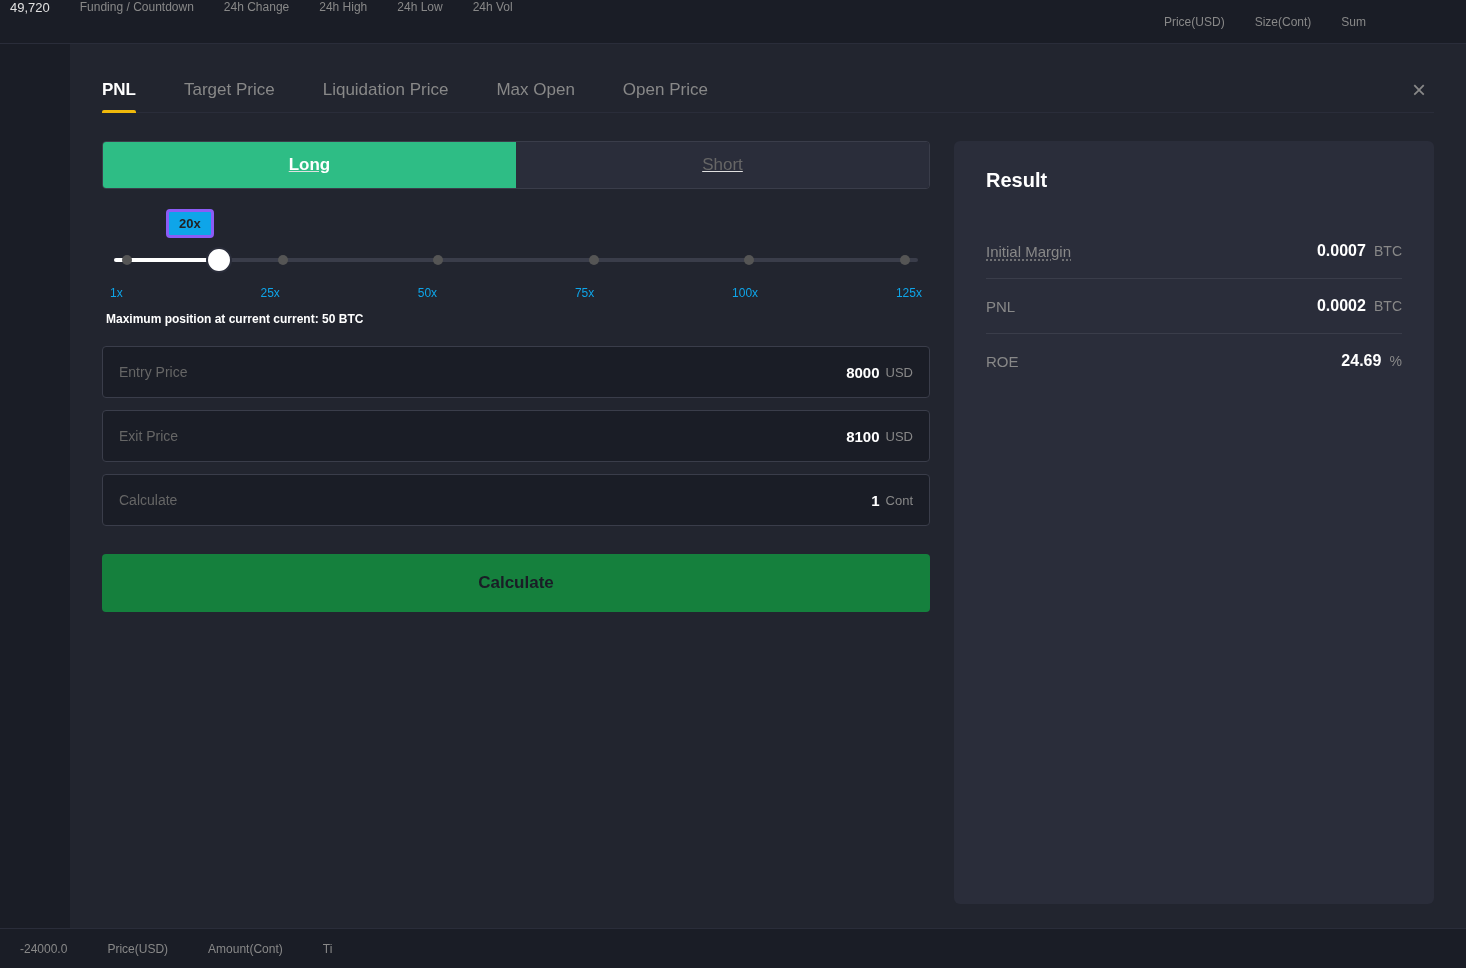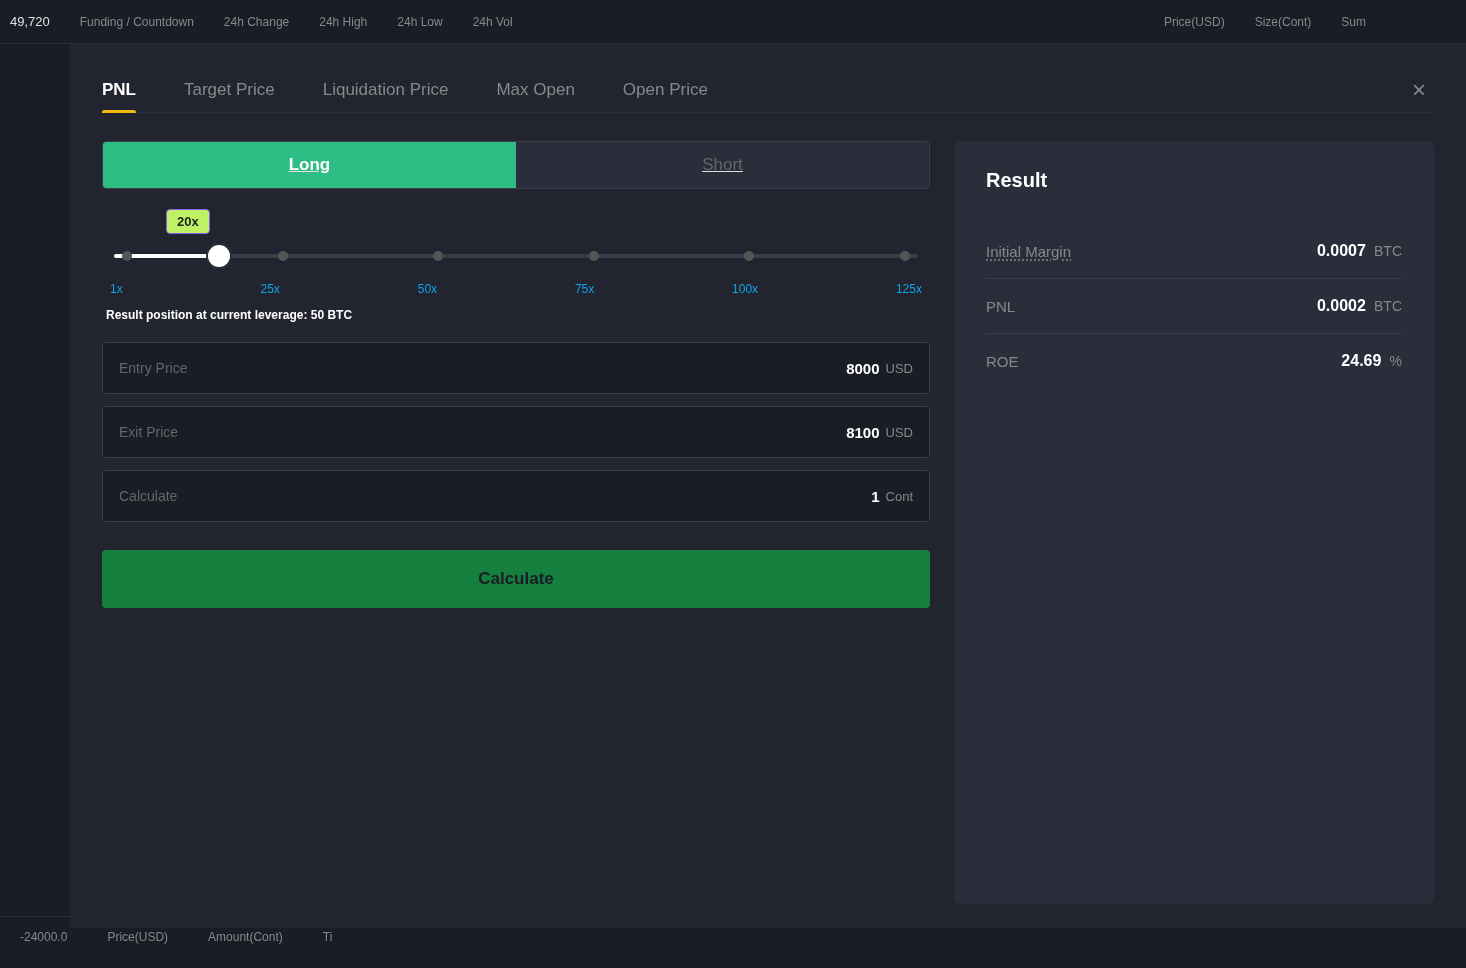--- a/index.html
+++ b/index.html
@@ -15,21 +15,20 @@
 
     
     .top-bar {
       position: absolute;
       top: 0;
       left: 0;
       right: 0;
       height: 44px;
       background: #1a1d26;
       display: flex;
-      align-items: center;
       padding: 0 100px 0 0;
       border-bottom: 1px solid #2a2d3a;
       z-index: 0;
     }
     .top-bar-item {
       color: #888;
       font-size: 12px;
       margin-left: 30px;
     }
     .top-bar-price {
@@ -42,21 +41,21 @@
       display: flex;
       align-items: center;
       gap: 30px;
       color: #888;
       font-size: 12px;
     }
 
     
     .bottom-bar {
       position: absolute;
-      bottom: 12px;
+      bottom: 0;
       left: 0;
       right: 0;
       height: 40px;
       background: #1a1d26;
       border-top: 1px solid #2a2d3a;
       display: flex;
       align-items: center;
       padding: 0 20px;
       gap: 40px;
     }
@@ -177,27 +176,27 @@
       flex-direction: column;
       gap: 8px;
       padding: 0 4px;
     }
     .leverage-badge-row {
       display: flex;
       justify-content: flex-start;
       padding-left: 60px;
     }
     .leverage-badge {
-      background: #bef264;
+      background: #0ea5e9;
       color: #222;
       font-size: 13px;
       font-weight: 700;
       padding: 4px 10px;
       border-radius: 4px;
-      border: 1px solid #8b5cf6;
+      border: 3px solid #8b5cf6;
     }
     .slider-container {
       position: relative;
       padding: 0 8px;
     }
     .slider-track {
       width: 100%;
       height: 4px;
       background: #3a3d4a;
       border-radius: 2px;
@@ -420,21 +419,21 @@
         </div>
         <div class="slider-labels">
           <span>1x</span>
           <span>25x</span>
           <span>50x</span>
           <span>75x</span>
           <span>100x</span>
           <span>125x</span>
         </div>
         <div class="max-position-text">
-          <span>Result position at current leverage:</span>
+          <span>Maximum position at current current:</span>
           <span>50</span>
           <span>BTC</span>
         </div>
       </div>
 
       <div class="input-group">
         <div class="input-field">
           <span class="input-label">Entry Price</span>
           <span class="input-value">8000</span>
           <span class="input-unit">USD</span>

